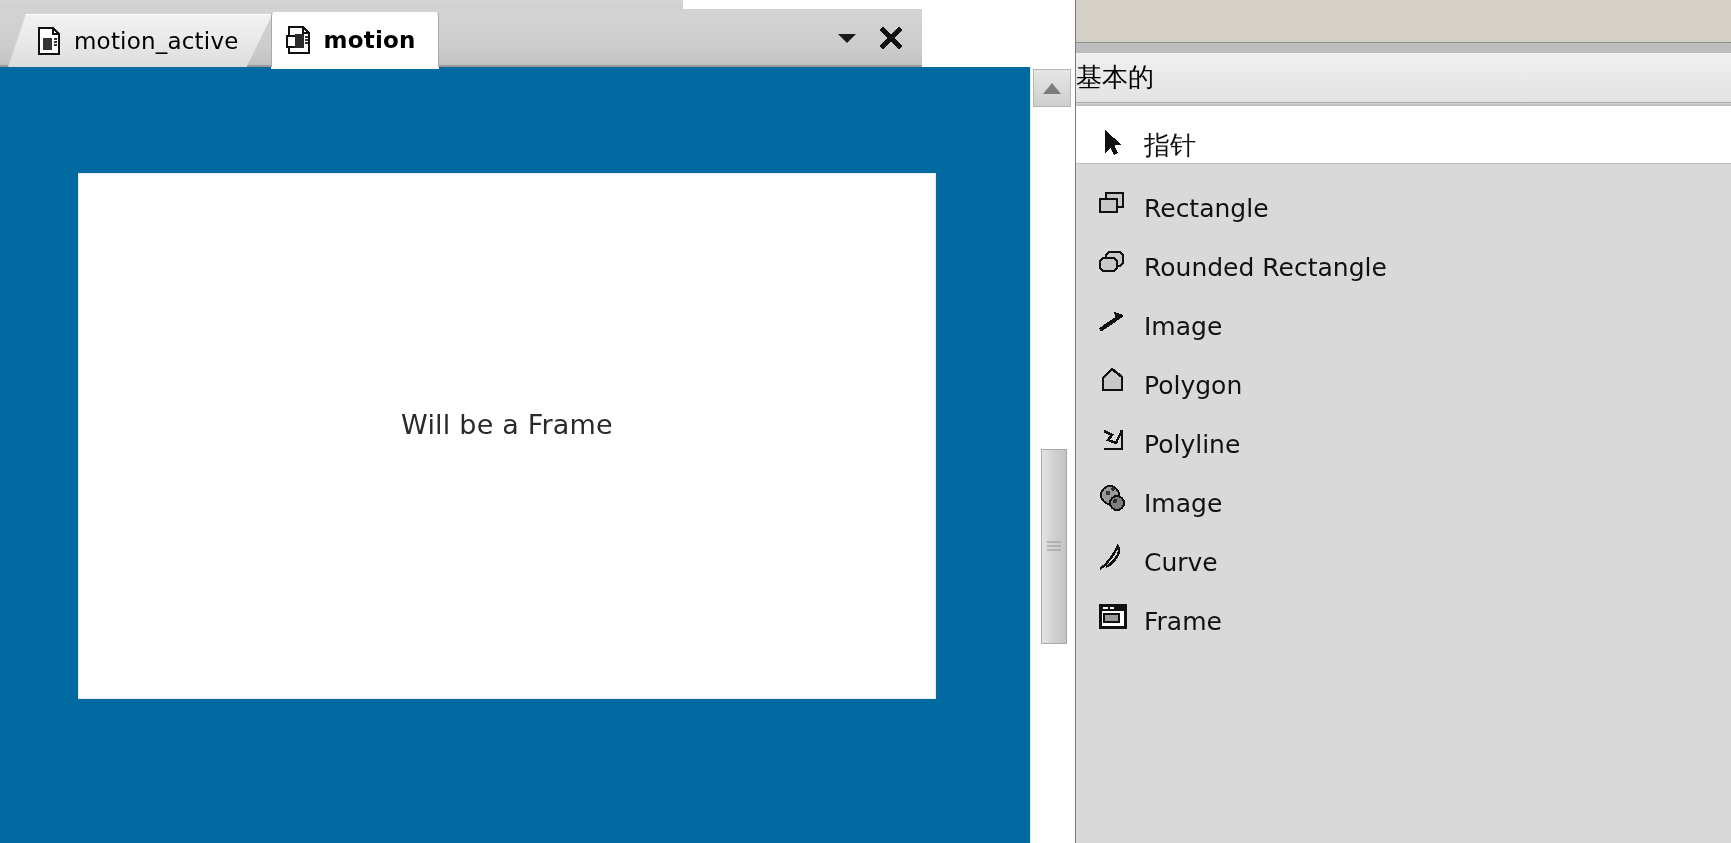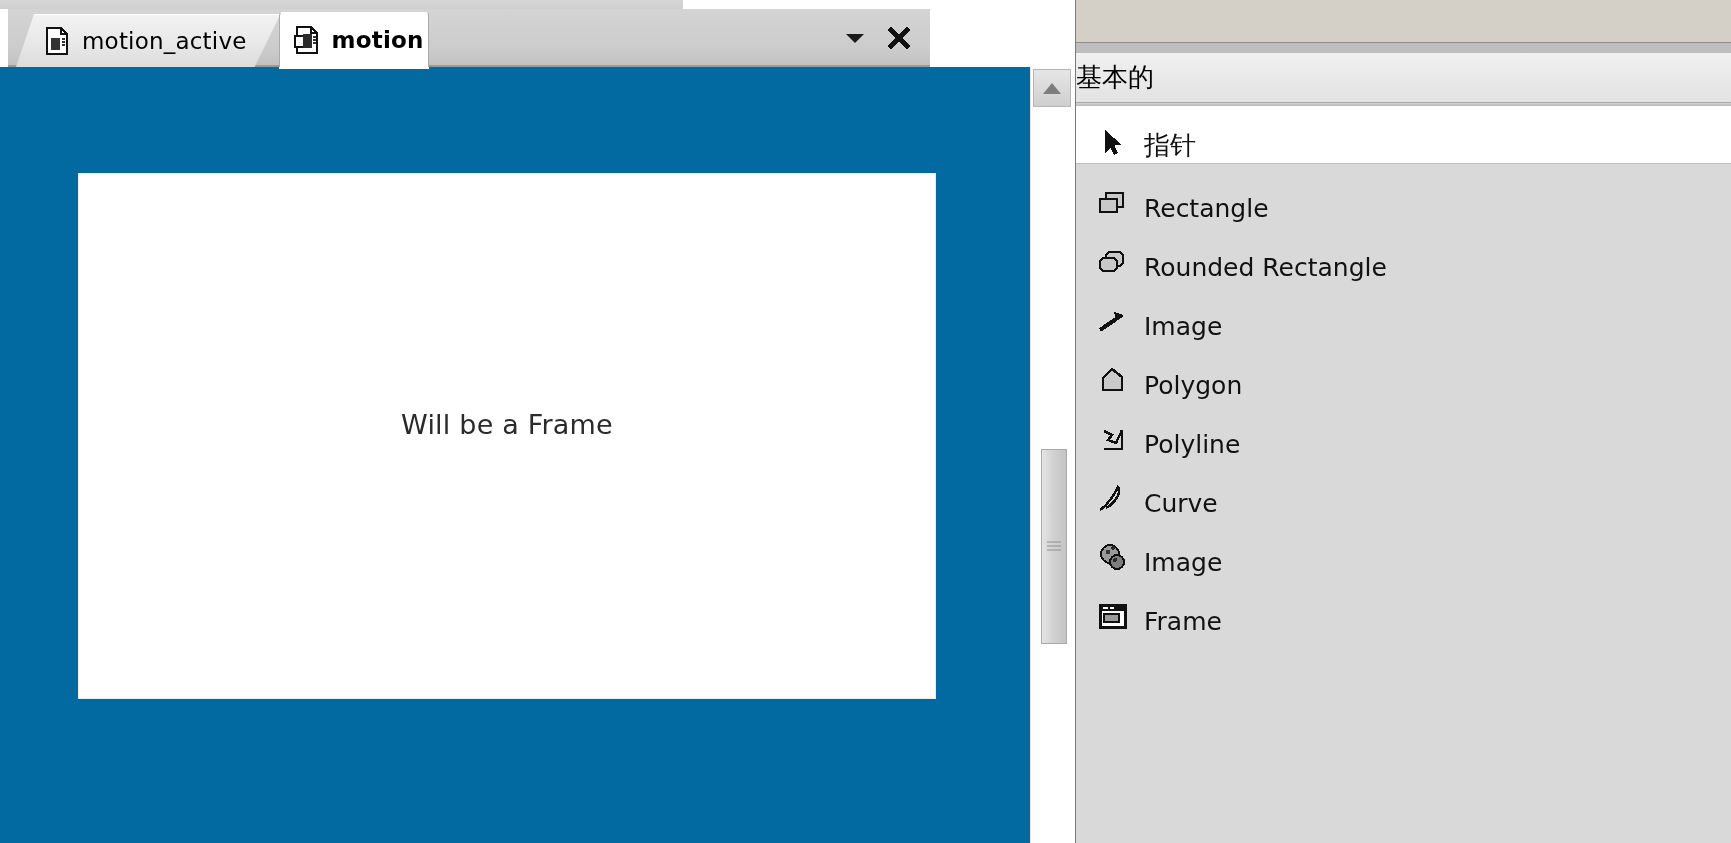--- a/index.html
+++ b/index.html
@@ -42,21 +42,21 @@
     position: absolute;
     left: 0; top: 9px;
     width: 1075px;
     height: 834px;
     background: #ffffff;
   }
 
   
   .tabbar {
     position: absolute;
-    left: 8px; top: 0;
+    left: 0; top: 0;
     width: 922px;
     height: 58px;
     background: linear-gradient(#d4d4d4 0%, #cccccc 70%, #c2c2c2 100%);
     border-bottom: 2px solid #9a9a9a;
     box-sizing: border-box;
   }
   .tabs {
     position: absolute;
     left: 8px; top: 0;
     height: 58px;
@@ -84,21 +84,21 @@
   .tab.active {
     background: #ffffff;
     border-top: 1px solid #ffffff;
     border-left: 1px solid #aaaaaa;
     border-right: 1px solid #aaaaaa;
     border-radius: 4px 4px 0 0;
     height: 55px;
     z-index: 3;
     box-shadow: 0 2px 0 #ffffff;
     padding-left: 14px;
-    padding-right: 4px;
+    padding-right: 22px;
   }
   .tab-label {
     font-size: 23px;
     color: #000000;
     margin-left: 12px;
     white-space: nowrap;
     letter-spacing: .2px;
   }
   .tab.active .tab-label { font-weight: bold; }
 
@@ -432,40 +432,40 @@
           <span class="ticon">
             <svg xmlns="http://www.w3.org/2000/svg" width="36" height="36" viewBox="0 0 36 36">
               <path d="M10 10 L18 14 L14 19 L22 22 L28 9 L28 28 L10 28" class="s-stroke" stroke-width="2.6"></path>
             </svg>
           </span>
           <span class="tlabel">Polyline</span>
         </div>
         <div class="tool">
           <span class="ticon">
             <svg xmlns="http://www.w3.org/2000/svg" width="36" height="36" viewBox="0 0 36 36">
-              <path d="M6 30 Q12 26 16 20 Q22 12 24 7 Q27 12 22 19 Q18 25 12 28" class="s-stroke" stroke-width="2.4"></path>
-            </svg>
-          </span>
-          <span class="tlabel">Curve</span>
-        </div>
-        <div class="tool">
-          <span class="ticon">
-            <svg xmlns="http://www.w3.org/2000/svg" width="36" height="36" viewBox="0 0 36 36">
               <circle cx="16" cy="15" r="9" fill="#9a9a9a" stroke="#111" stroke-width="2"></circle>
               <circle cx="23" cy="23" r="7" fill="#7d7d7d" stroke="#111" stroke-width="2"></circle>
               <circle cx="14" cy="13" r="2.4" fill="#3a3a3a"></circle>
               <circle cx="21" cy="21" r="2" fill="#2a2a2a"></circle>
               <circle cx="19" cy="9" r="1.8" fill="#2a2a2a"></circle>
             </svg>
           </span>
           <span class="tlabel">Image</span>
         </div>
         <div class="tool">
           <span class="ticon">
             <svg xmlns="http://www.w3.org/2000/svg" width="36" height="36" viewBox="0 0 36 36">
+              <path d="M6 30 Q12 26 16 20 Q22 12 24 7 Q27 12 22 19 Q18 25 12 28" class="s-stroke" stroke-width="2.4"></path>
+            </svg>
+          </span>
+          <span class="tlabel">Curve</span>
+        </div>
+        <div class="tool">
+          <span class="ticon">
+            <svg xmlns="http://www.w3.org/2000/svg" width="36" height="36" viewBox="0 0 36 36">
               <rect x="6" y="7" width="25" height="22" fill="#fff" stroke="#111" stroke-width="3"></rect>
               <rect x="6" y="7" width="25" height="6" fill="#111"></rect>
               <rect x="9" y="9" width="5" height="2.4" fill="#fff"></rect>
               <rect x="16" y="9" width="4" height="2.4" fill="#fff"></rect>
               <rect x="10" y="16" width="15" height="8" fill="#9c9c9c" stroke="#111" stroke-width="2.4"></rect>
             </svg>
           </span>
           <span class="tlabel">Frame</span>
         </div>
       </div>

